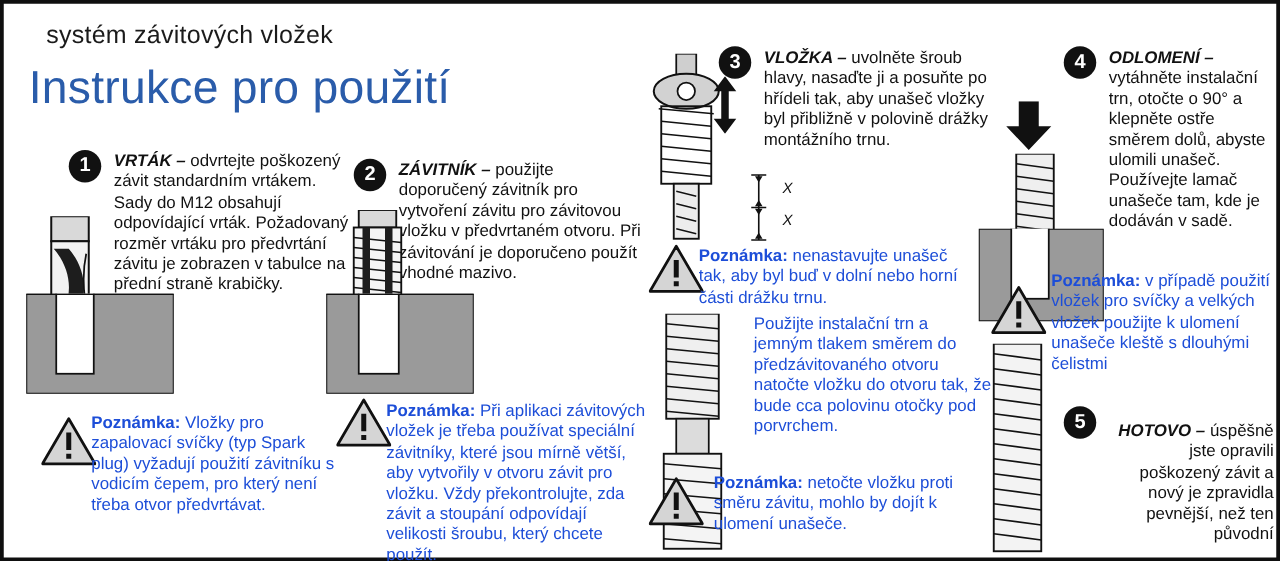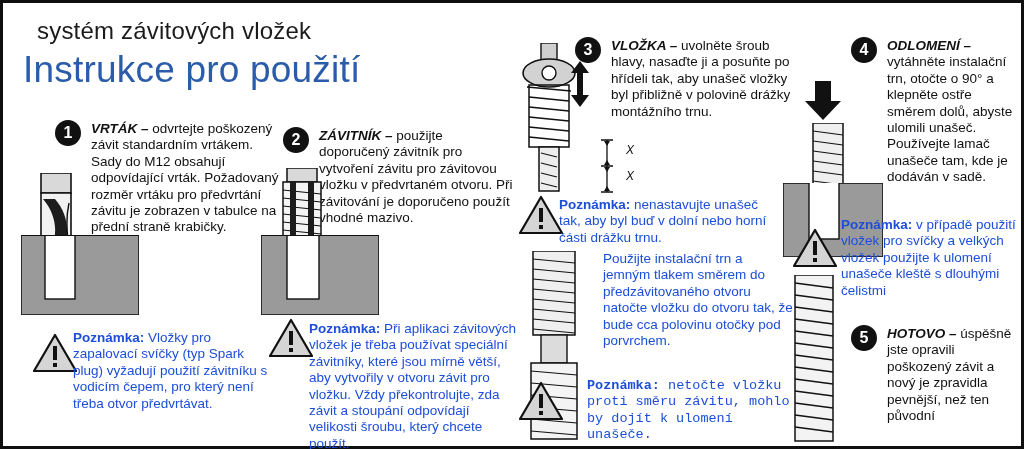--- a/index.html
+++ b/index.html
@@ -20,21 +20,21 @@
     height: 449px;
     border: 3px solid #0f0f0f;
     box-sizing: border-box;
     background: #fff;
   }
   
   .subtitle {
     position: absolute;
     left: 34px;
     top: 14px;
-    font-size: 24px;
+    font-size: 20px;
     color: #1b1b1b;
     letter-spacing: 0.2px;
   }
   .title {
     position: absolute;
     left: 20px;
     top: 46px;
     font-size: 37px;
     color: #2a5caa;
     letter-spacing: 0.2px;
@@ -260,21 +260,21 @@
 
   <div class="note" style="left:600px; top:248px; width:190px;">Použijte instalační trn a jemným tlakem směrem do předzávitovaného otvoru natočte vložku do otvoru tak, že bude cca polovinu otočky pod porvrchem.</div>
 
   <div class="warn" style="left:516px; top:378px;">
     <svg width="44" height="40" viewBox="0 0 44 40">
       <path d="M22 2 L43 38 L1 38 Z" fill="#d5d5d5" stroke="#111" stroke-width="2.2" stroke-linejoin="round"></path>
       <rect x="20" y="13" width="4" height="14" fill="#111"></rect>
       <rect x="20" y="30" width="4" height="4" fill="#111"></rect>
     </svg>
   </div>
-  <div class="note" style="left:584px; top:375px; width:206px;font-family:Liberation Mono, monospace;">
+  <div class="note" style="left:568px; top:375px; width:206px;">
     <b>Poznámka:</b>
     <span>netočte vložku proti směru závitu, mohlo by dojít k ulomení unašeče.</span>
   </div>
 
   <div class="badge" style="left:848px; top:34px;">4</div>
   <div class="tb" style="left:884px; top:35px; width:126px;">
     <span class="lead">ODLOMENÍ –</span>
     <span>vytáhněte instalační trn, otočte o 90° a klepněte ostře směrem dolů, abyste ulomili unašeč. Používejte lamač unašeče tam, kde je dodáván v sadě.</span>
   </div>
 
@@ -312,21 +312,21 @@
       <rect x="20" y="13" width="4" height="14" fill="#111"></rect>
       <rect x="20" y="30" width="4" height="4" fill="#111"></rect>
     </svg>
   </div>
   <div class="note" style="left:838px; top:214px; width:176px;">
     <b>Poznámka:</b>
     <span>v případě použití vložek pro svíčky a velkých vložek použijte k ulomení unašeče kleště s dlouhými čelistmi</span>
   </div>
 
   <div class="badge" style="left:848px; top:322px;">5</div>
-  <div class="tb" style="left:884px; top:323px; width:132px;">
+  <div class="tb" style="left:884px; top:334px; width:132px;text-align:right;">
     <span class="lead">HOTOVO –</span>
     <span>úspěšně jste opravili poškozený závit a nový je zpravidla pevnější, než ten původní</span>
   </div>
 
   <div class="art" style="left:778px; top:272px;">
     <svg width="66" height="170" viewBox="0 0 66 170">
       <rect x="14" y="0" width="38" height="166" fill="#f3f3f3" stroke="#111" stroke-width="1.5"></rect>
       <g stroke="#111" stroke-width="1.3">
         <path d="M14 8 L52 13"></path>
           <path d="M14 20 L52 25"></path>

